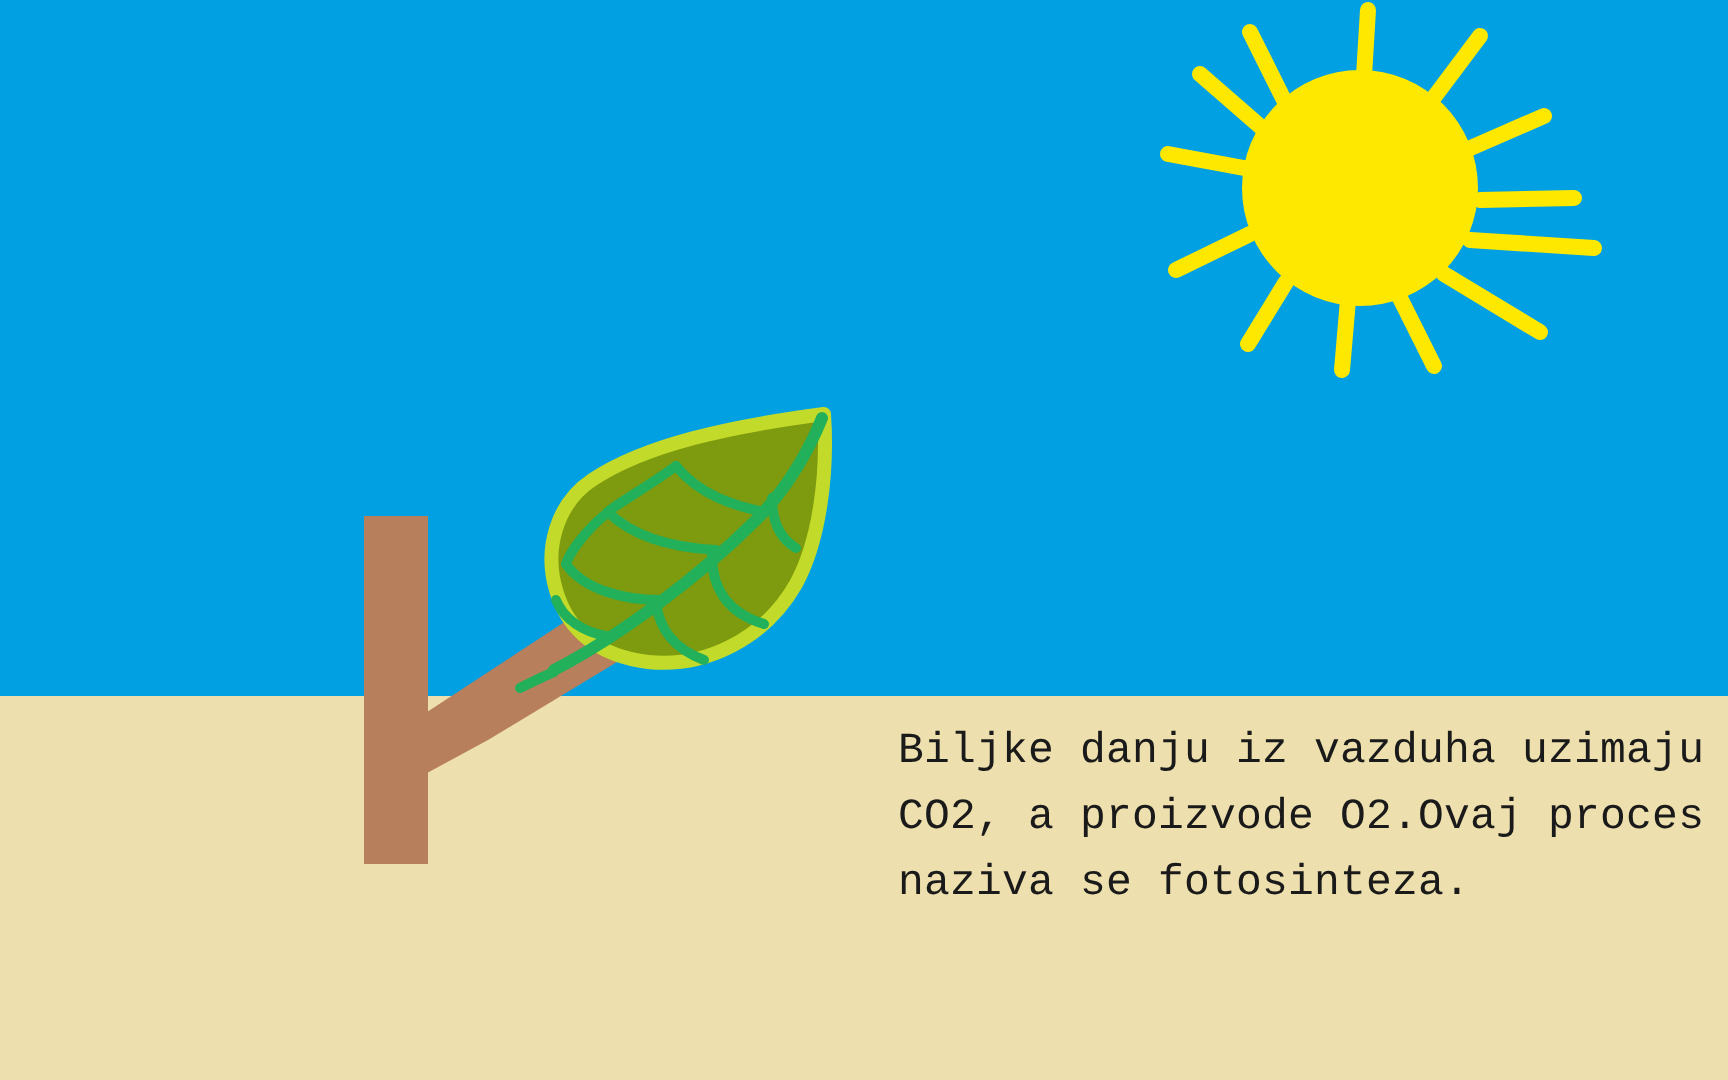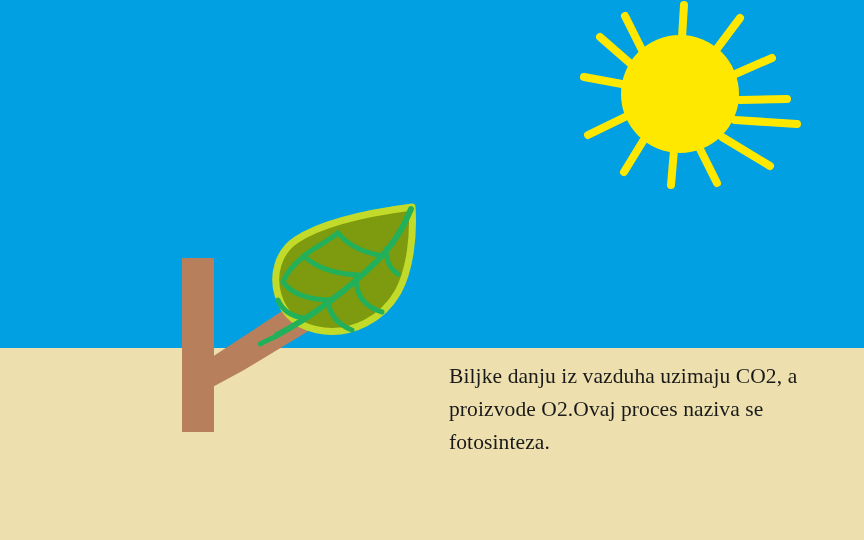--- a/index.html
+++ b/index.html
@@ -40,21 +40,21 @@
     top: 0;
     width: 864px;
     height: 540px;
   }
   #caption {
     position: absolute;
     left: 449px;
     top: 360px;
     width: 410px;
     color: #1A1A1A;
-    font-family: Liberation Serif, serif;
+    font-family: Liberation Mono, monospace;
     font-size: 21.5px;
     line-height: 33px;
     letter-spacing: 0.1px;
     white-space: pre-line;
   }
 </style>
 </head>
 <body>
 
 <div id="canvas">

